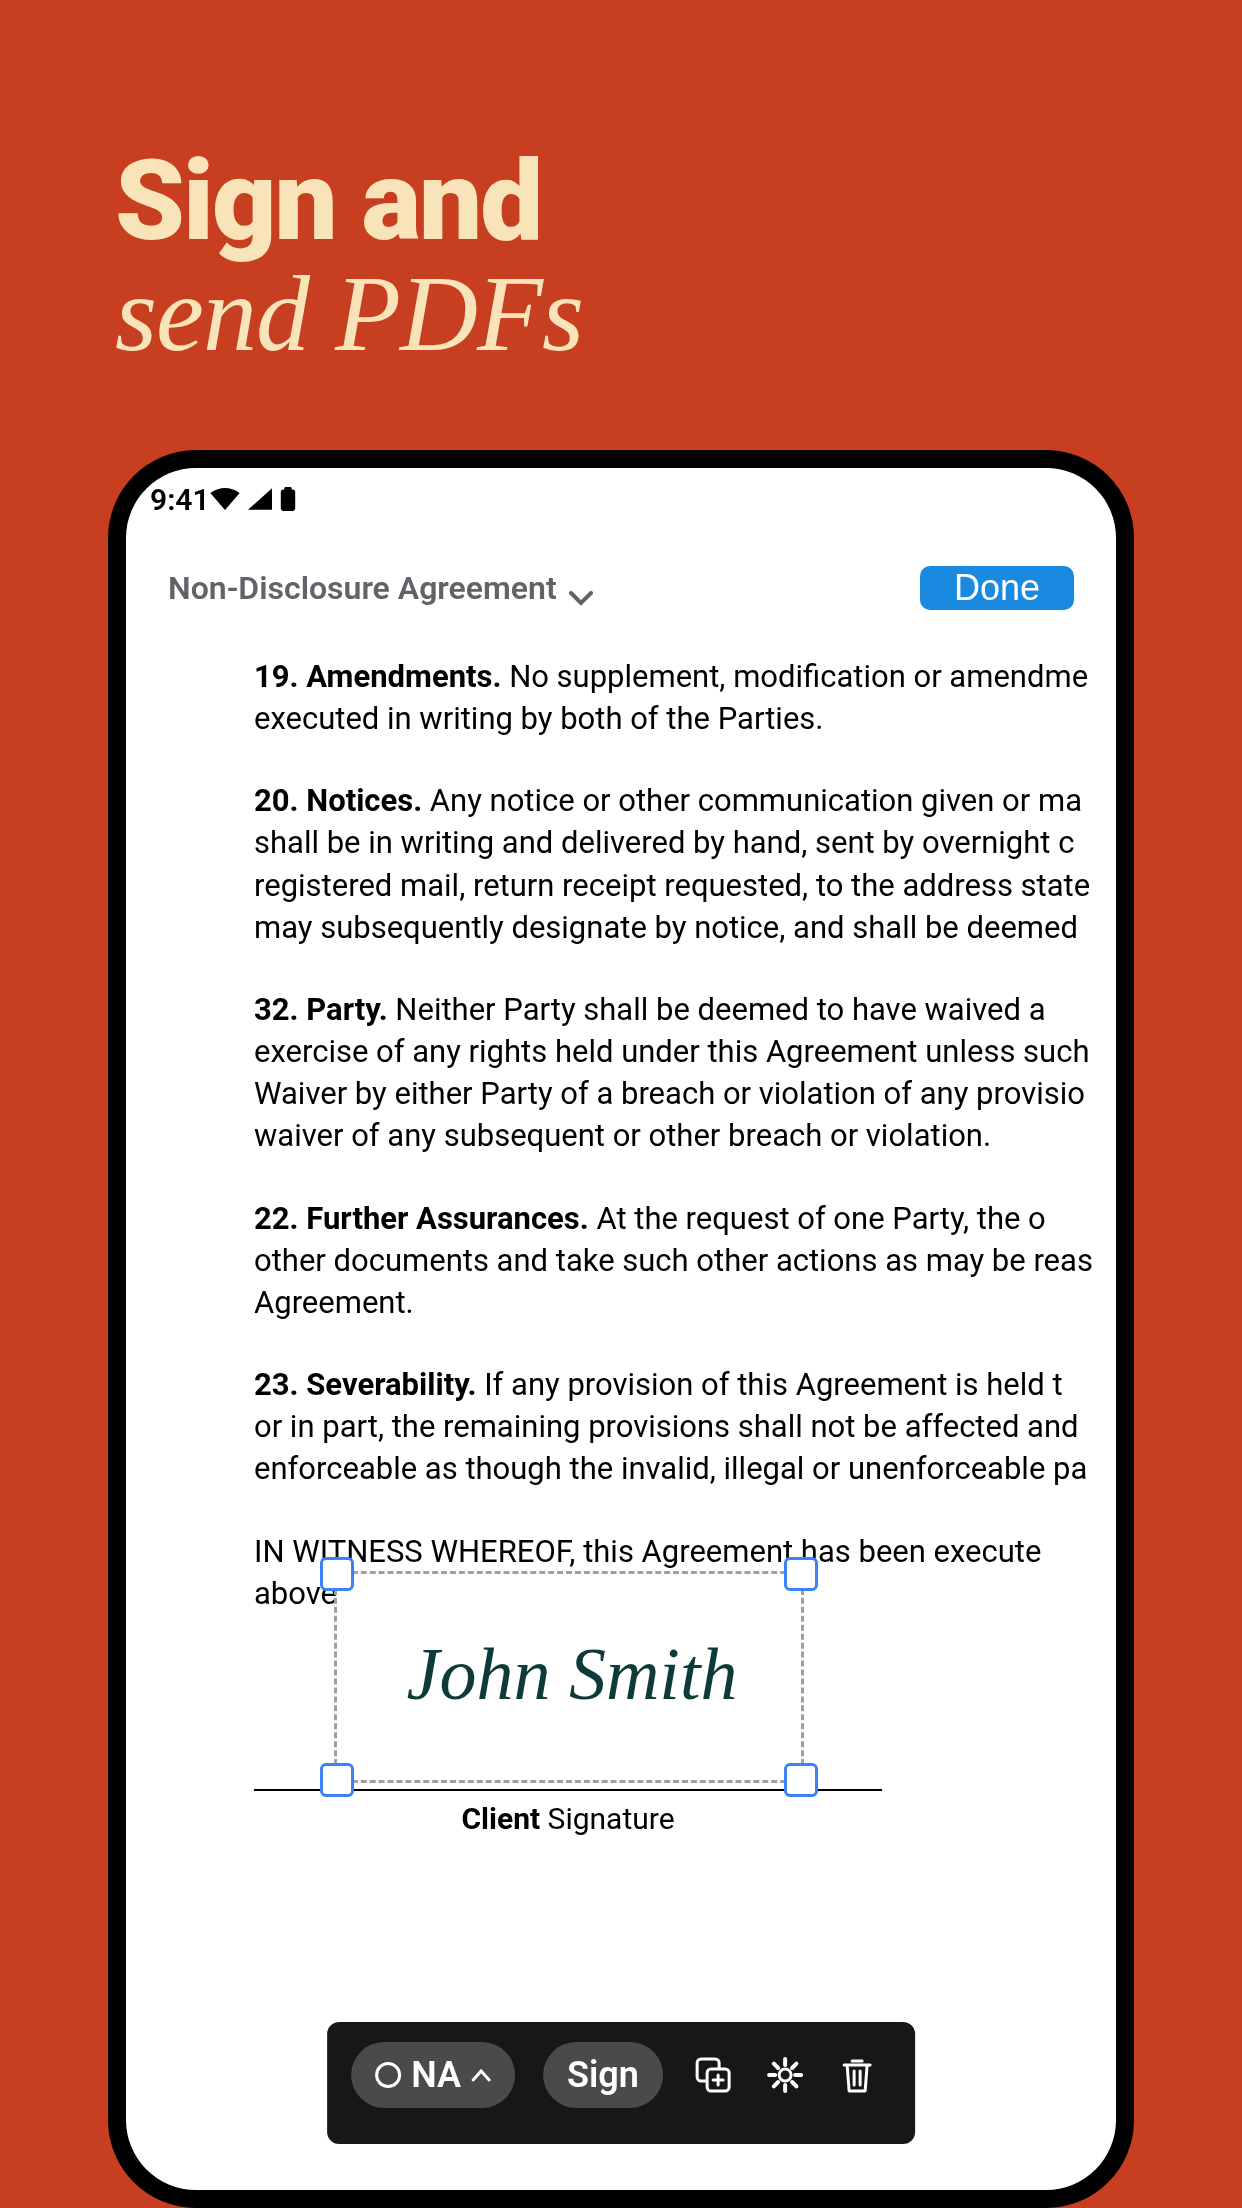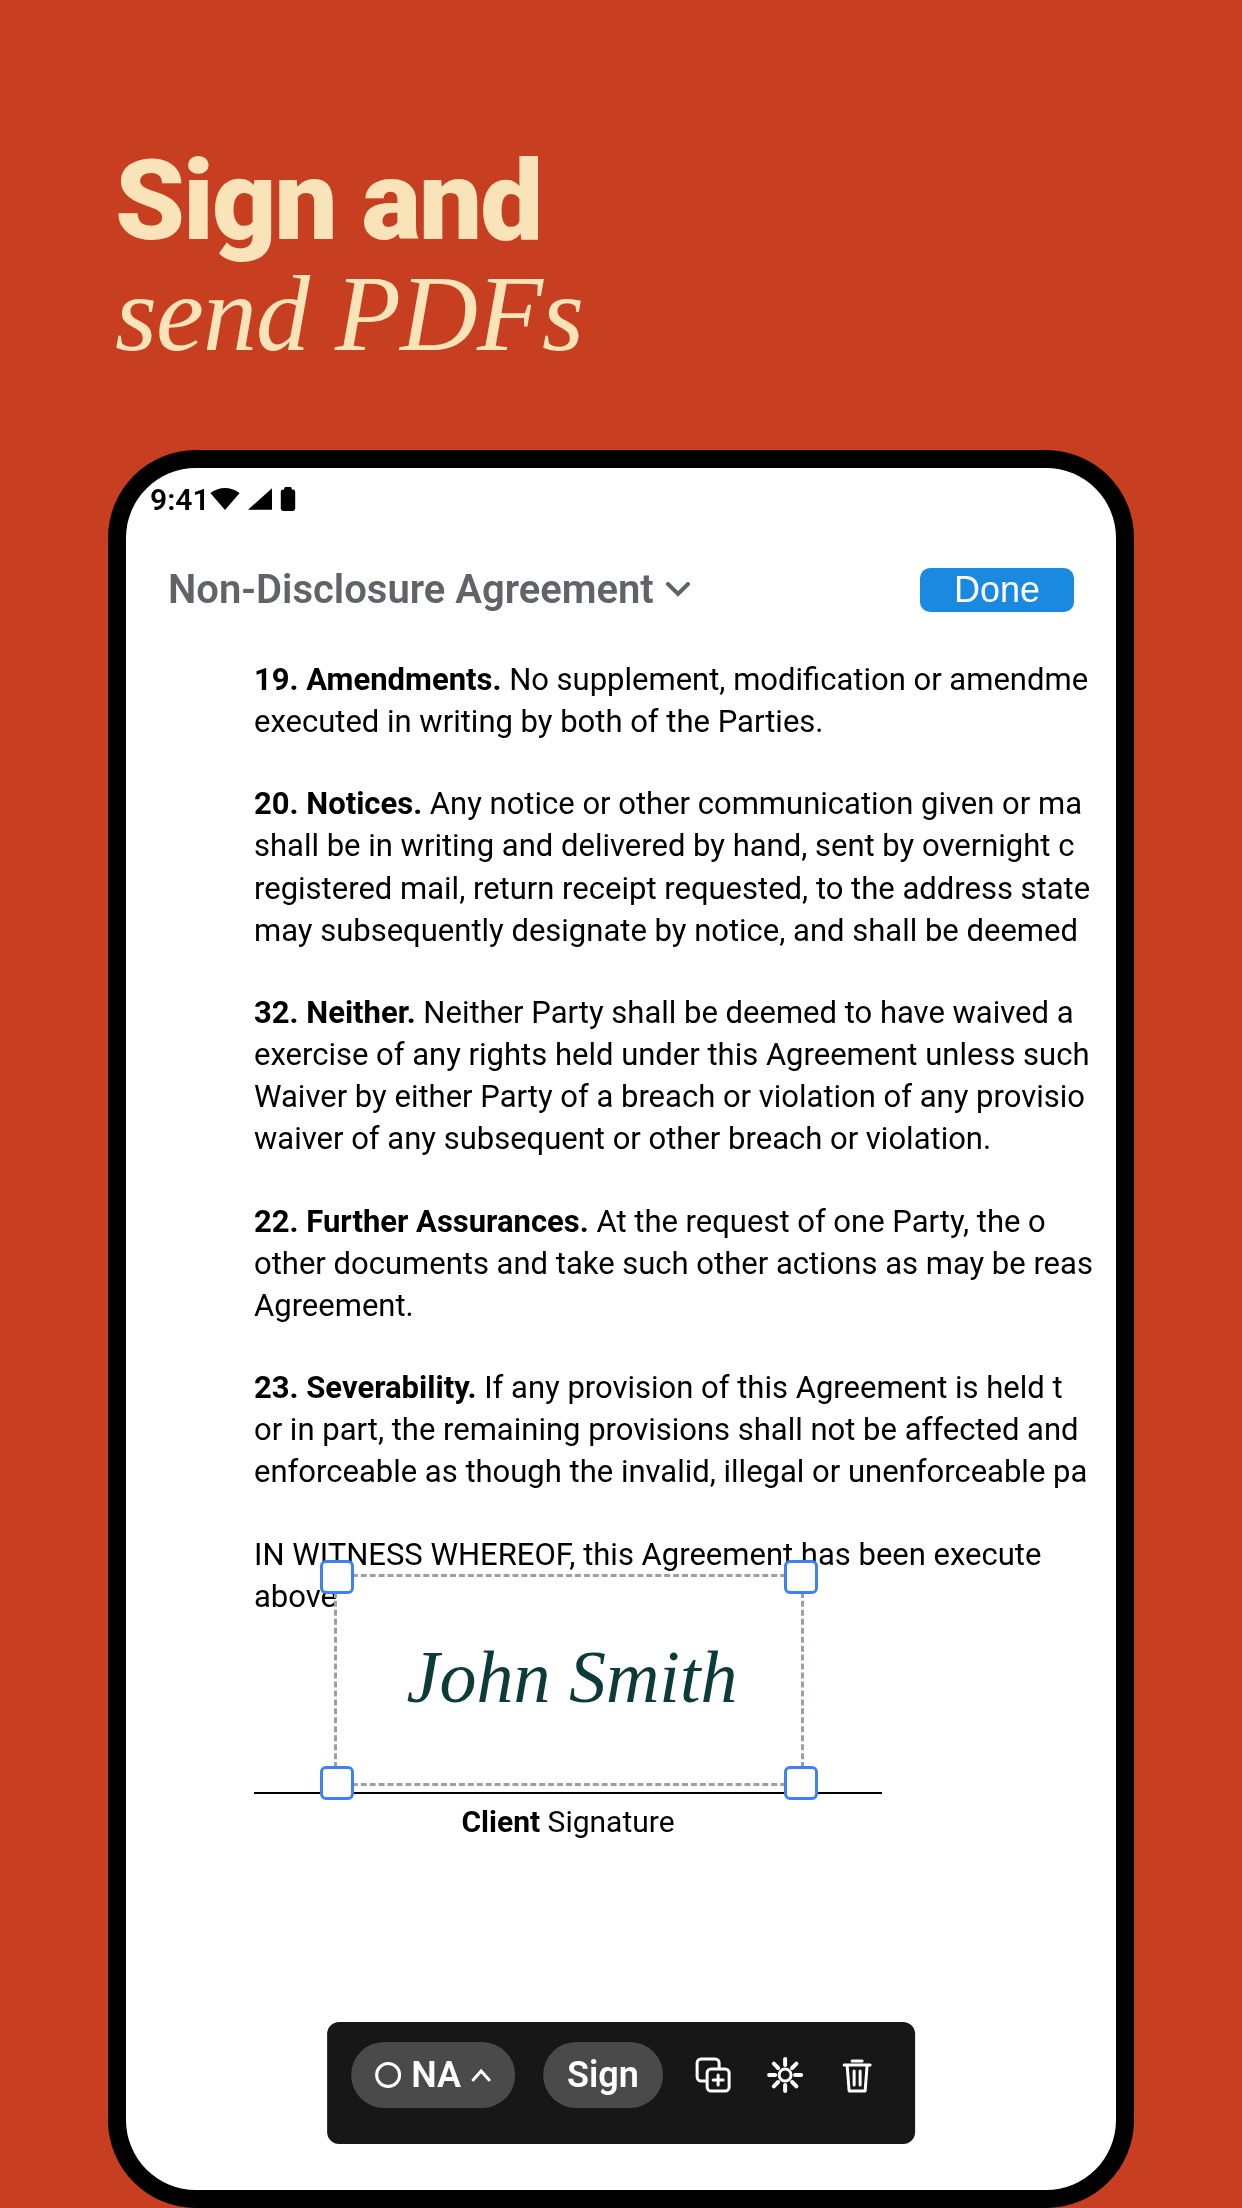--- a/index.html
+++ b/index.html
@@ -64,24 +64,24 @@
   }
   .app-header {
     margin-top: 36px;
     display: flex;
     align-items: center;
     justify-content: space-between;
     padding: 0 42px;
   }
   .doc-title-wrap {
     display: flex;
-    align-items: center;
+    align-items: flex-end;
     gap: 12px;
     color: #606469;
-    font-size: 40px;
+    font-size: 32px;
     font-weight: 600;
   }
   .done-btn {
     background: #1a8ae0;
     color: #ffffff;
     font-size: 36px;
     font-weight: 500;
     padding: 1px 34px;
     border: none;
     border-radius: 10px;
@@ -220,21 +220,21 @@
         <svg width="24" height="16" viewBox="0 0 24 16">
             <path d="M2 2 L12 12 L22 2" stroke="#606469" stroke-width="4" fill="none" stroke-linecap="round"></path>
           </svg>
       </div>
       <button class="done-btn">Done</button>
     </div>
 
     <div class="doc-content">
       <p><span class="heading"><span>19.</span> <span>Amendments.</span></span> <span>No supplement, modification or amendme</span><br><span>executed in writing by both of the Parties.</span></p>
       <p><span class="heading"><span>20.</span> <span>Notices.</span></span><span> Any notice or other communication given or ma</span><br><span>shall be in writing and delivered by hand, sent by overnight c</span><br><span>registered mail, return receipt requested, to the address state</span><br><span>may subsequently designate by notice, and shall be deemed</span></p>
-      <p><span class="heading"><span>32.</span> <span>Neither.</span></span><span> Neither Party shall be deemed to have waived a</span><br><span>exercise of any rights held under this Agreement unless such</span><br><span>Waiver by either Party of a breach or violation of any provisio</span><br><span>waiver of any subsequent or other breach or violation.</span></p>
+      <p><span class="heading"><span>32.</span> <span>Party.</span></span><span> Neither Party shall be deemed to have waived a</span><br><span>exercise of any rights held under this Agreement unless such</span><br><span>Waiver by either Party of a breach or violation of any provisio</span><br><span>waiver of any subsequent or other breach or violation.</span></p>
       <p><span class="heading"><span>22.</span> <span>Further Assurances.</span></span><span> At the request of one Party, the o</span><br><span>other documents and take such other actions as may be reas</span><br><span>Agreement.</span></p>
       <p><span class="heading"><span>23.</span> <span>Severability.</span></span><span> If any provision of this Agreement is held t</span><br><span>or in part, the remaining provisions shall not be affected and</span><br><span>enforceable as though the invalid, illegal or unenforceable pa</span></p>
       <p><span>IN WITNESS WHEREOF, this Agreement has been execute</span><br><span>above</span></p>
     </div>
 
     <div class="sig-area">
       <div class="sig-line"></div>
       <div class="sig-label"><b>Client</b><span> Signature</span></div>
       <div class="sig-box">
         <div class="signature-text">John Smith</div>

